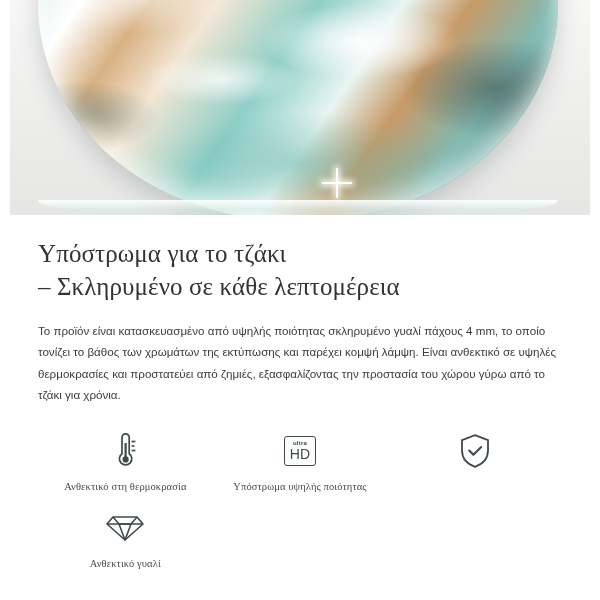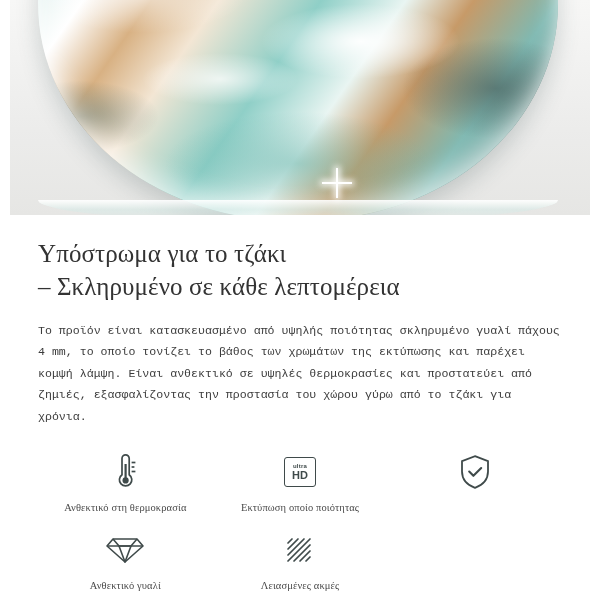--- a/index.html
+++ b/index.html
@@ -157,21 +157,21 @@
     font-size: 25px;
     line-height: 1.32;
     font-weight: 400;
     color: #333333;
     letter-spacing: 0.1px;
   }
   .headline .line2 { display: block; }
 
   .body-text {
     margin: 17px 0 0 0;
-    font-family: Liberation Mono, monospace;
+    font-family: Liberation Sans, sans-serif;
     font-size: 11.6px;
     line-height: 1.85;
     color: #3c3c3c;
     max-width: 530px;
   }
 
   
   .features {
     margin-top: 22px;
     display: grid;
@@ -212,22 +212,22 @@
     justify-content: center;
     line-height: 1;
   }
   .hd-badge .u {
     font-size: 6px;
     font-weight: bold;
     letter-spacing: 0.2px;
     color: #3f4a4a;
   }
   .hd-badge .hd {
-    font-size: 11px;
-    font-weight: bold;
+    font-size: 14px;
+    font-weight: normal;
     color: #3f4a4a;
     margin-top: 1px;
   }
 </style>
 </head>
 <body>
 
 <div class="page">
 
   <div class="hero">
@@ -266,21 +266,21 @@
         <div class="feature-label">Ανθεκτικό στη θερμοκρασία</div>
       </div>
 
       <div class="feature">
         <div class="feature-icon">
           <div class="hd-badge">
             <span class="u">ultra</span>
             <span class="hd">HD</span>
           </div>
         </div>
-        <div class="feature-label">Εκτύπωση οποίο ποιότητας</div>
+        <div class="feature-label">Υπόστρωμα υψηλής ποιότητας</div>
       </div>
 
       <div class="feature">
         <div class="feature-icon">
           <svg width="34" height="38" viewBox="0 0 34 38" fill="none" stroke="currentColor" stroke-width="1.8">
             <path d="M17 3.2 30 8.2v10.2c0 8.2-5.6 13.6-13 16.4-7.4-2.8-13-8.2-13-16.4V8.2L17 3.2z"></path>
             <path d="m11.2 18.6 4.2 4.2 7.8-7.8" stroke-width="2.1" stroke-linecap="round" stroke-linejoin="round"></path>
           </svg>
         </div>
       </div>
@@ -290,31 +290,17 @@
           <svg width="40" height="34" viewBox="0 0 40 34" fill="none" stroke="currentColor" stroke-width="1.6" stroke-linejoin="round">
             <path d="M8 6h24l6 7-18 16L2 13l6-7z"></path>
             <path d="M8 6l6 7h12l6-7"></path>
             <path d="M14 13l6 16 6-16"></path>
             <path d="M2 13h36"></path>
           </svg>
         </div>
         <div class="feature-label">Ανθεκτικό γυαλί</div>
       </div>
 
-      <div class="feature">
-        <div class="feature-icon">
-          <svg width="36" height="34" viewBox="0 0 36 34" fill="none" stroke="currentColor" stroke-width="1.7" stroke-linecap="round">
-            <path d="M6 28 28 6"></path>
-            <path d="M6 22 22 6"></path>
-            <path d="M6 16 16 6"></path>
-            <path d="M6 10 10 6"></path>
-            <path d="M12 28 28 12"></path>
-            <path d="M18 28 28 18"></path>
-            <path d="M24 28 28 24"></path>
-          </svg>
-        </div>
-        <div class="feature-label">Λειασμένες ακμές</div>
-      </div>
 
 
     </div>
   </div>
 </div>
 
 </body></html>

